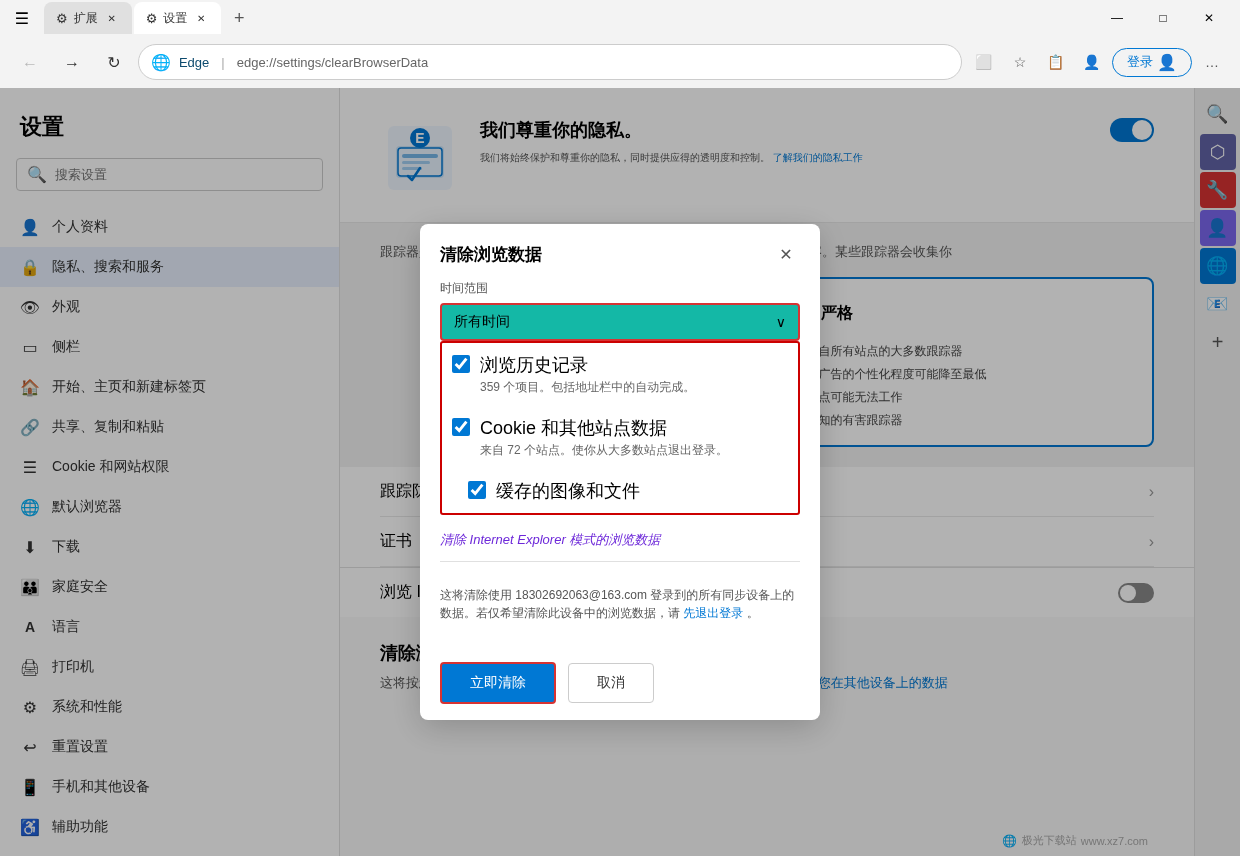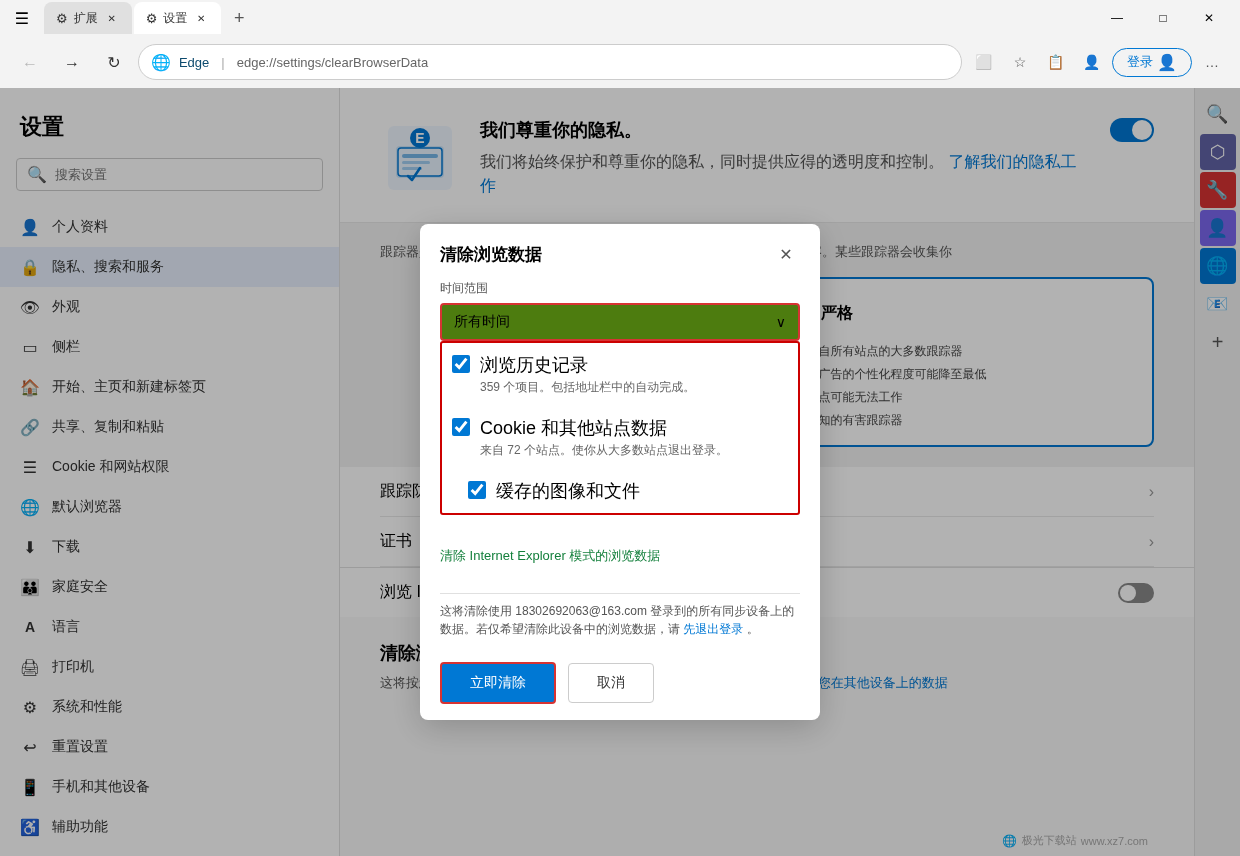--- a/index.html
+++ b/index.html
@@ -33,47 +33,47 @@
     .search-box { margin: 0 16px 16px; display: flex; align-items: center; border: 1px solid #ccc; border-radius: 4px; padding: 6px 10px; gap: 8px; background: #fff; }
     .search-box input { border: none; outline: none; font-size: 13px; width: 100%; }
     .sidebar-nav-item { display: flex; align-items: center; padding: 10px 20px; cursor: pointer; font-size: 14px; color: #333; gap: 12px; }
     .sidebar-nav-item .icon { width: 20px; height: 20px; display: flex; align-items: center; justify-content: center; font-size: 16px; flex-shrink: 0; }
 
     
     .content-area { flex: 1; background: #fafafa; overflow-y: auto; position: relative; }
     .privacy-banner { background: #fff; margin: 0; padding: 30px 40px 24px; display: flex; align-items: flex-start; gap: 20px; border-bottom: 1px solid #e8e8e8; }
     .privacy-icon-container { width: 80px; height: 80px; flex-shrink: 0; }
     .privacy-text h2 { font-size: 18px; font-weight: 600; margin-bottom: 8px; }
-    .privacy-text p { font-size: 16px; color: #555; line-height: 1.5; }
+    .privacy-text p { font-size: 10px; color: #555; line-height: 1.5; }
     .privacy-text a { color: #0078d4; text-decoration: none; }
 
     
     .right-sidebar { width: 46px; background: #f3f3f3; display: flex; flex-direction: column; align-items: center; padding-top: 8px; gap: 2px; border-left: 1px solid #e0e0e0; }
     .right-sidebar-btn { width: 36px; height: 36px; display: flex; align-items: center; justify-content: center; border-radius: 4px; cursor: pointer; font-size: 18px; color: #555; }
 
     
     .dialog-overlay { position: absolute; top: 0; left: 0; right: 0; bottom: 0; background: rgba(0,0,0,0.3); z-index: 100; display: flex; align-items: center; justify-content: center; }
     .dialog { background: #fff; border-radius: 8px; width: 400px; max-height: 580px; overflow: hidden; box-shadow: 0 8px 32px rgba(0,0,0,0.2); display: flex; flex-direction: column; }
     .dialog-header { display: flex; align-items: center; justify-content: space-between; padding: 16px 20px 12px; }
     .dialog-title { font-size: 17px; font-weight: 600; color: #000; }
     .dialog-close { width: 28px; height: 28px; display: flex; align-items: center; justify-content: center; border-radius: 4px; cursor: pointer; font-size: 16px; color: #555; }
     .dialog-body { padding: 0 20px; overflow-y: auto; flex: 1; }
     .dialog-footer { padding: 16px 20px; display: flex; gap: 12px; align-items: center; }
 
     .time-range-label { font-size: 12px; color: #555; margin-bottom: 6px; }
-    .time-range-select { width: 100%; border: 2px solid #d73333; border-radius: 4px; padding: 8px 12px; font-size: 14px; display: flex; align-items: center; justify-content: space-between; cursor: pointer; background: #4d7c0f; }
+    .time-range-select { width: 100%; border: 2px solid #d73333; border-radius: 4px; padding: 8px 12px; font-size: 14px; display: flex; align-items: center; justify-content: space-between; cursor: pointer; background: #14b8a6; }
 
     .checkbox-item { display: flex; align-items: flex-start; padding: 8px 0; gap: 10px; border: 2px solid transparent; }
     .item-label { font-size: 18px; font-weight: 500; color: #000; }
     .item-desc { font-size: 12px; color: #666; margin-top: 2px; line-height: 1.4; }
 
     .dialog-divider { height: 1px; background: #e0e0e0; margin: 4px 0; }
 
-    .clear-ie-link { color: #15803d; font-size: 13px; text-decoration: none; cursor: pointer; display: inline-block; margin: 22px 0; }
-    .sync-notice { font-size: 12px; color: #555; line-height: 1.5; margin: 8px 0; }
+    .clear-ie-link { color: #6d28d9; font-size: 13px; text-decoration: none; cursor: pointer; display: inline-block; margin: 6px 0; font-style: italic; }
+    .sync-notice { font-size: 12px; color: #555; line-height: 1.5; margin: 24px 0; }
     .sync-notice a { color: #0078d4; text-decoration: none; }
 
     .btn-primary { background: #0078d4; color: #fff; border: none; border-radius: 4px; padding: 10px 28px; font-size: 14px; cursor: pointer; font-weight: 500; border: 2px solid #d73333; }
     .btn-secondary { background: #fff; color: #333; border: 1px solid #ccc; border-radius: 4px; padding: 10px 28px; font-size: 14px; cursor: pointer; }
     .tracking-row { display: flex; gap: 16px; align-items: stretch; }
     .toggle { width: 44px; height: 24px; background: #0078d4; border-radius: 12px; position: relative; cursor: pointer; }
     .toggle::after { content: ''; position: absolute; width: 20px; height: 20px; background: #fff; border-radius: 50%; top: 2px; right: 2px; }
     .section-row { display: flex; align-items: center; justify-content: space-between; padding: 14px 0; border-bottom: 1px solid #e8e8e8; cursor: pointer; }
     .chevron-right { color: #999; font-size: 16px; }
 

